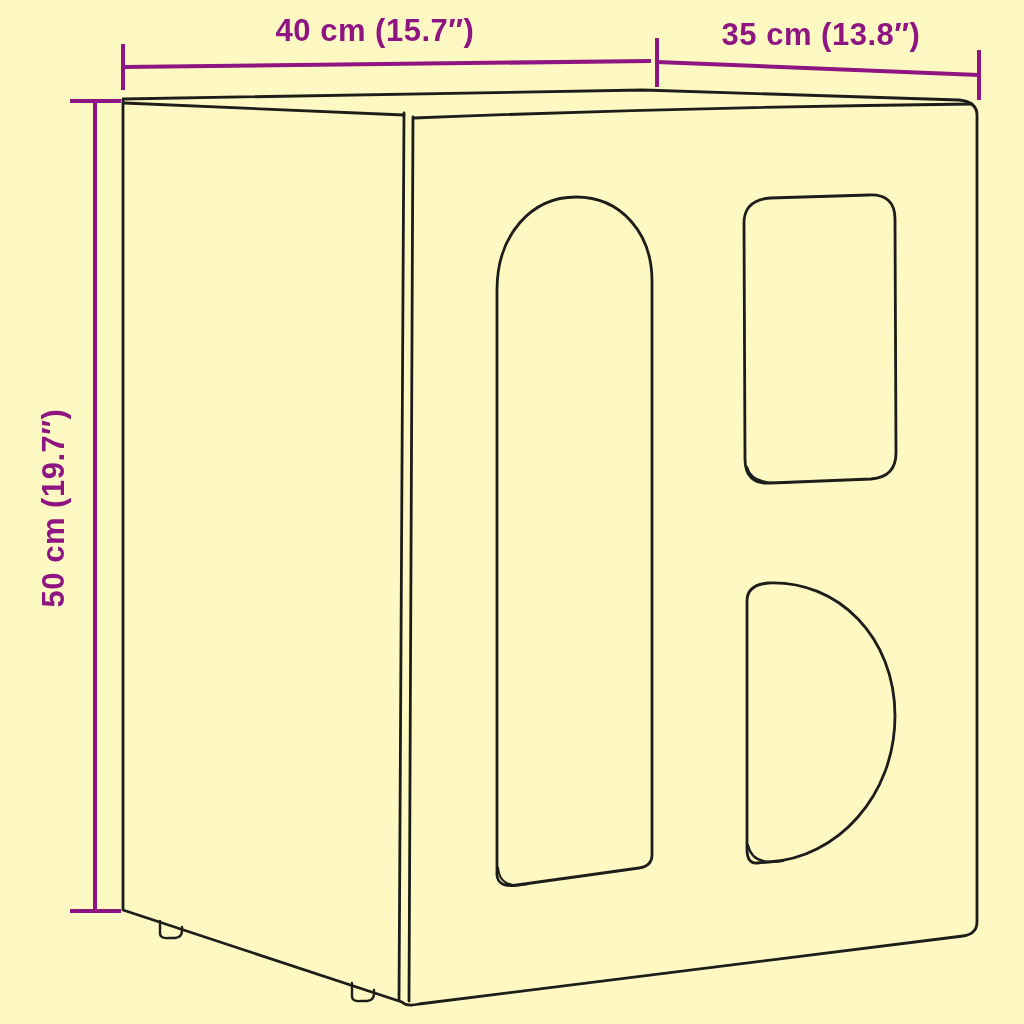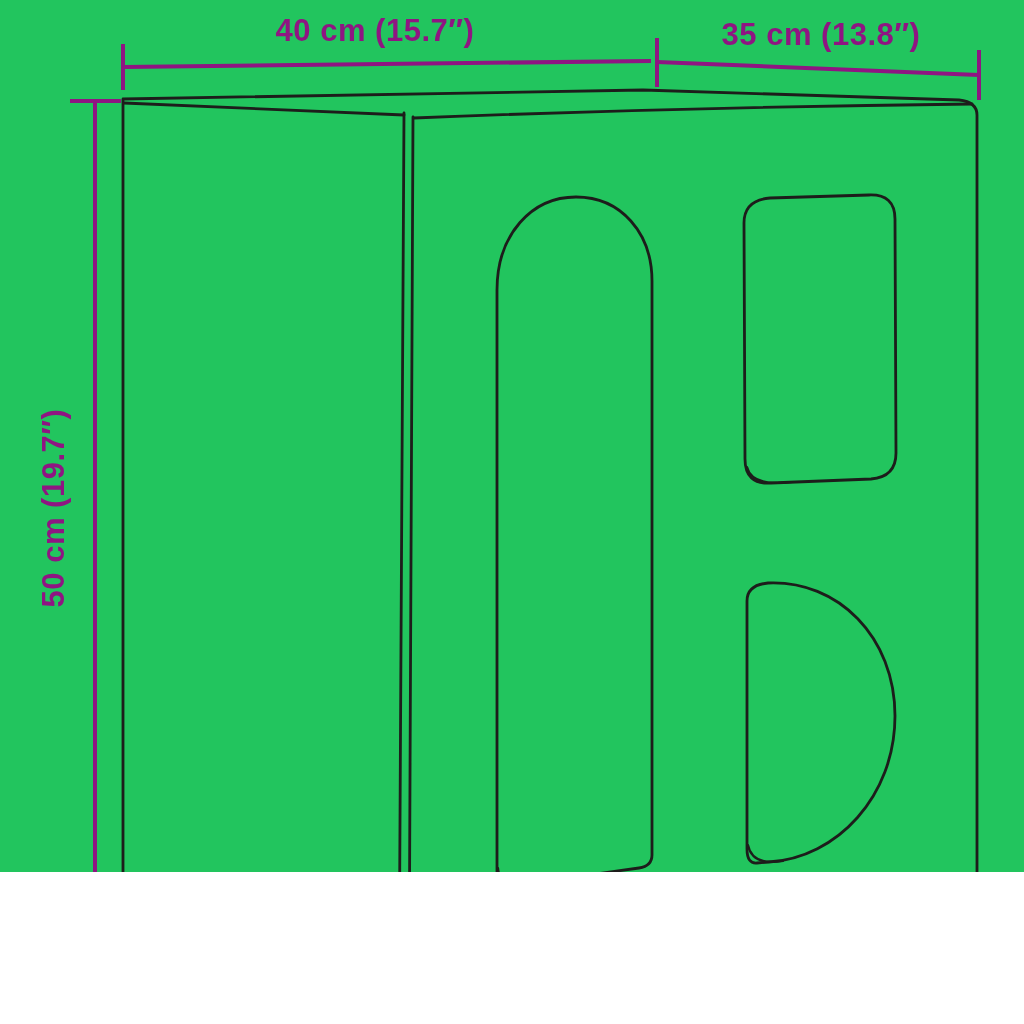--- a/index.html
+++ b/index.html
@@ -3,22 +3,22 @@
 <meta charset="utf-8">
 <style>
   html, body {
     margin: 0;
     padding: 0;
     background: #ffffff;
   }
   .stage {
     position: relative;
     width: 1024px;
-    height: 872px;
-    background: #22c55e;
+    height: 1024px;
+    background: #fef9c3;
     overflow: hidden;
     font-family: "Liberation Sans", sans-serif;
   }
   svg { display: block; }
   .dim-text {
     font-family: "Liberation Sans", "DejaVu Sans", sans-serif;
     font-size: 31px;
     font-weight: 700;
     letter-spacing: 0.5px;
     stroke: none;

